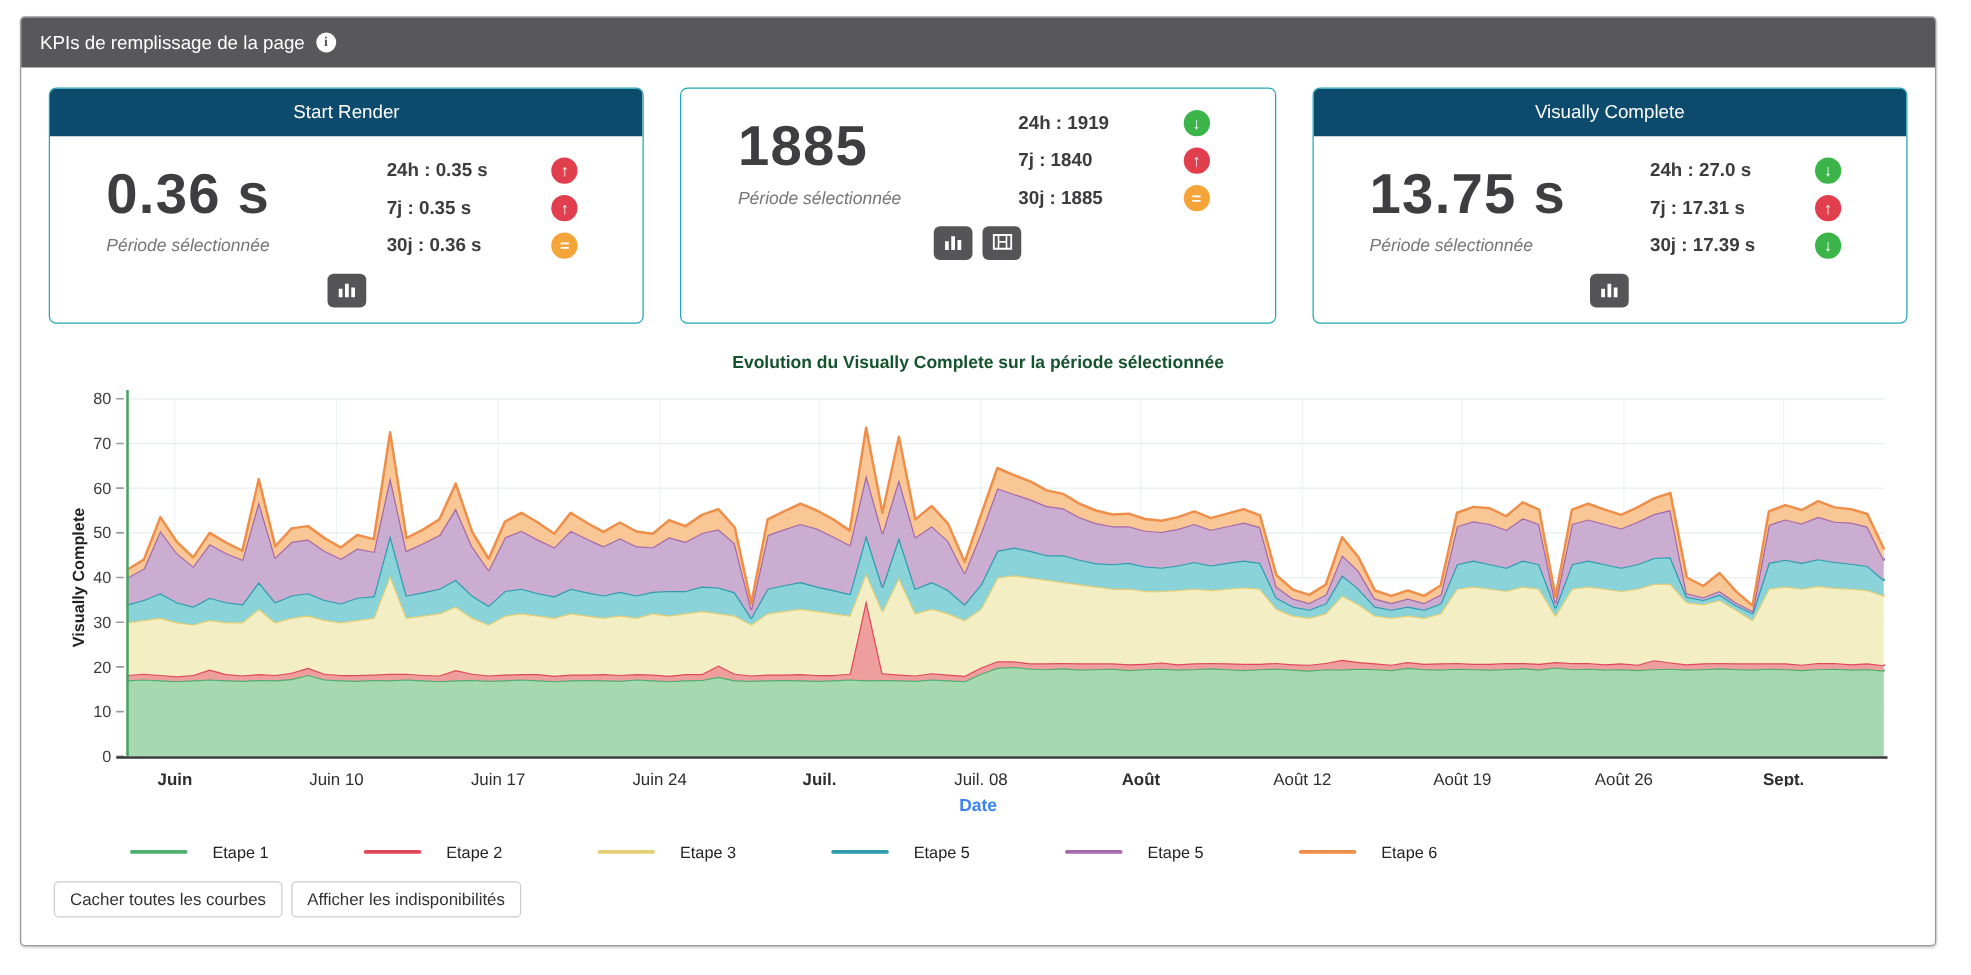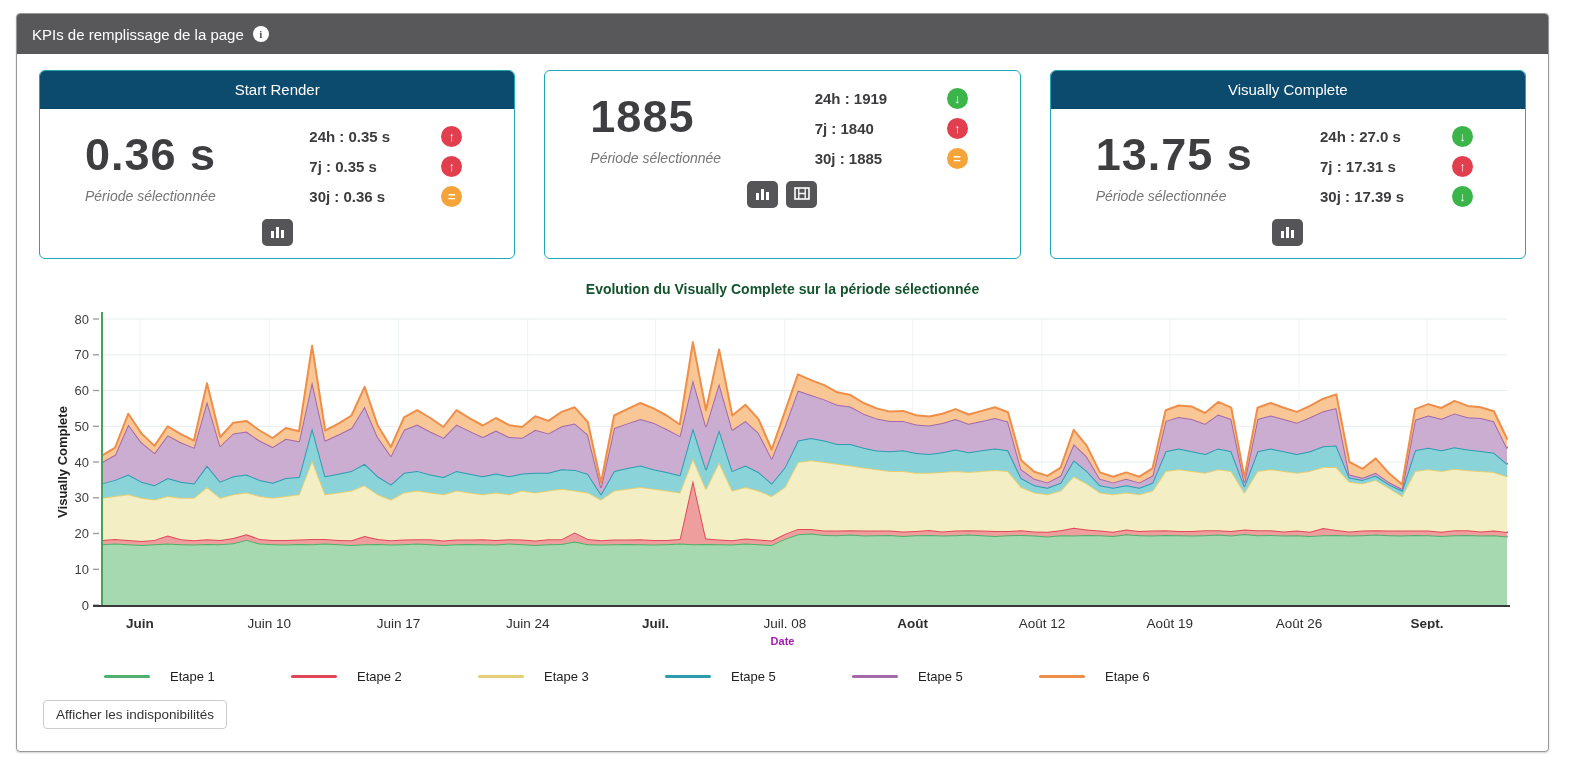--- a/index.html
+++ b/index.html
@@ -19,21 +19,21 @@
   .kpi-period { font-style:italic; color:#757575; font-size:14px; margin-top:7px; }
   .kpi-stats { width:175px; margin-right:30px; display:flex; flex-direction:column; justify-content:center; gap:9px; }
   .stat-row { display:flex; align-items:center; }
   .stat-label { font-weight:bold; font-size:15px; color:#3c3c3e; width:132px; white-space:nowrap; }
   .trend-circle { width:21px; height:21px; border-radius:50%; color:#fff; display:flex; align-items:center; justify-content:center; font-size:13px; font-weight:bold; }
   .kpi-buttons { display:flex; justify-content:center; gap:8px; padding:4px 0 12px 0; }
   .icon-btn { width:31px; height:27px; background:#555557; border:none; border-radius:5px; display:flex; align-items:center; justify-content:center; cursor:pointer; }
 
   
   .chart-title { text-align:center; font-weight:bold; font-size:14px; color:#14532d; margin:8px 0 10px 0; }
-  .xaxis-title { text-align:center; font-weight:bold; font-size:11px; color:#a21caf; margin-top:2px; }
+  .xaxis-title { text-align:center; font-weight:bold; font-size:14px; color:#3b82f6; margin-top:2px; }
   .legend { display:flex; padding-left:65px; margin-top:22px; }
   .legend-item { width:187px; display:flex; align-items:center; gap:20px; cursor:pointer; }
   .legend-swatch { width:46px; height:3px; border-radius:2px; }
   .legend-label { font-size:13px; color:#222; }
   .footer-buttons { display:flex; gap:7px; margin:16px 0 12px 4px; }
   .btn-outline { background:#fff; border:1px solid #ccc; border-radius:4px; padding:6px 12px; font-size:13.5px; color:#333; font-family:"Liberation Sans", sans-serif; cursor:pointer; }
 </style>
 </head>
 <body>
 
@@ -239,16 +239,17 @@
           <span class="legend-swatch" style="background:#a469a8"></span>
           <span class="legend-label">Etape 5</span>
         </div>
         <div class="legend-item">
           <span class="legend-swatch" style="background:#ef8e49"></span>
           <span class="legend-label">Etape 6</span>
         </div>
       </div>
 
     <div class="footer-buttons" id="footer-buttons">
+        <button class="btn-outline">Cacher toutes les courbes</button>
         <button class="btn-outline">Afficher les indisponibilités</button>
       </div>
   </div>
 </div>
 
 </body></html>

